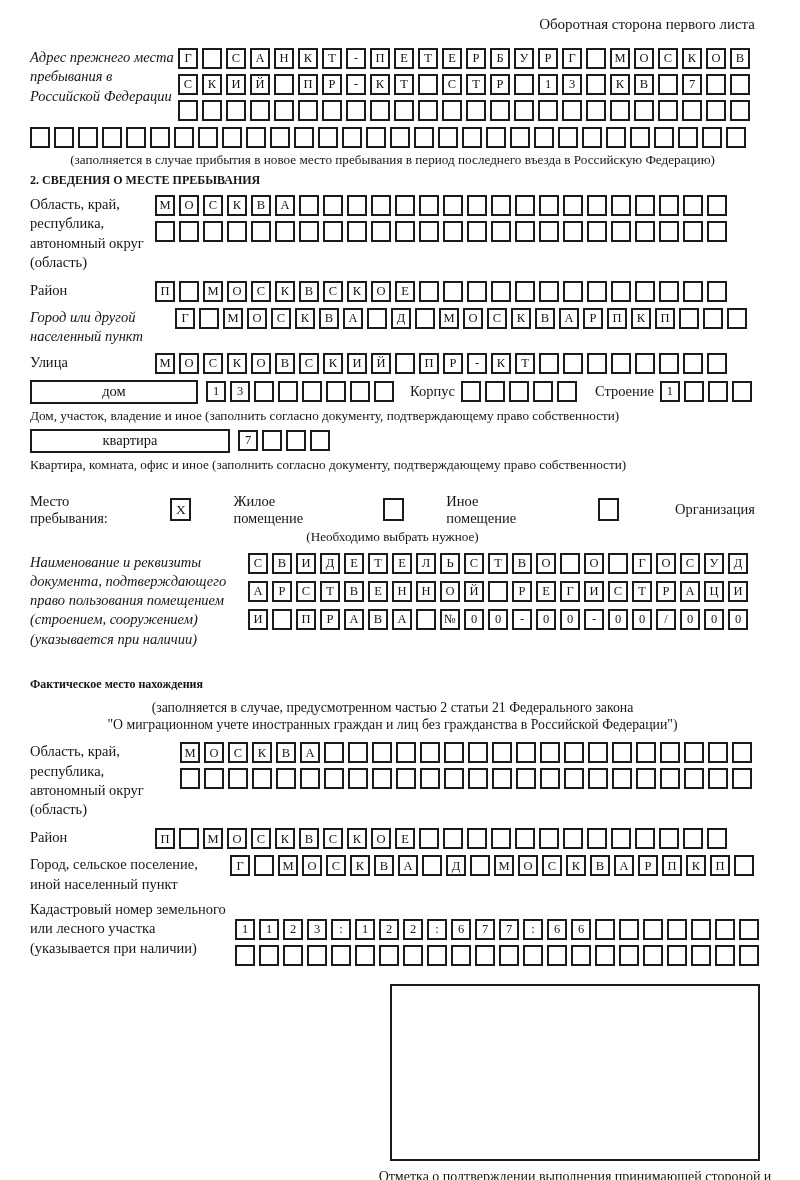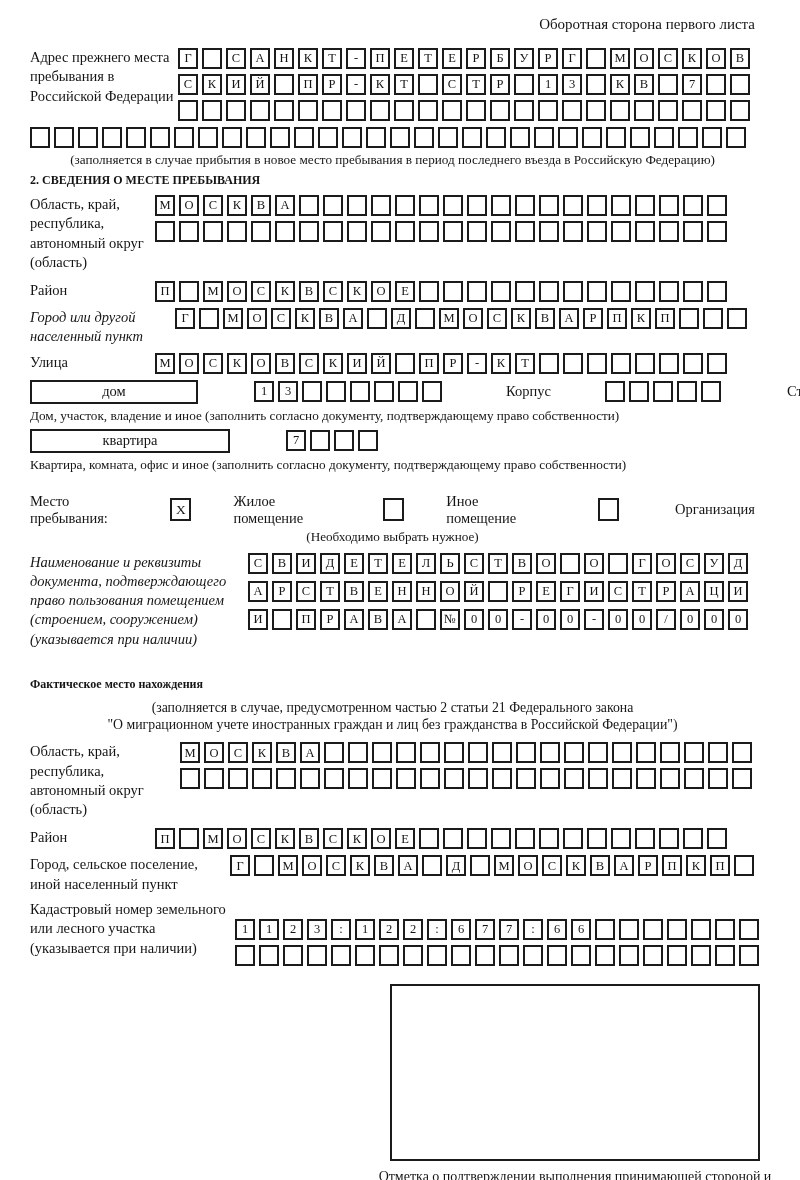--- a/index.html
+++ b/index.html
@@ -19,21 +19,21 @@
   .cellcol>.cells{margin-bottom:5px;}
   .cellcol>.cells:last-child{margin-bottom:0;}
   .fieldrow{display:flex;align-items:flex-start;margin-bottom:6px;}
   .flabel{font-size:14.5px;line-height:1.33;flex:none;padding-top:0px;}
   
   .cap{font-size:13.2px;margin:0 0 5px 0;}
   .cap.center{text-align:center;}
   .h-bold{text-align:left;font-weight:bold;font-size:12px;margin:2px 0 7px 0;}
   .subnote{text-align:center;font-size:13.8px;line-height:1.3;margin:0 0 8px 0;}
   
-  .inline-row{display:flex;align-items:center;margin-bottom:4px;gap:48px;}
+  .inline-row{display:flex;align-items:center;margin-bottom:4px;}
   .widebox{
     border:2px solid #1b1b1b;height:20px;display:flex;align-items:center;
     justify-content:center;font-size:14.5px;background:#fff;flex:none;
   }
   .ilabel{font-size:14.5px;flex:none;}
   
   .cbrow{display:flex;align-items:center;font-size:14.5px;margin:20px 0 2px 0;gap:32px;}
   .cb{
     flex:none;width:17px;height:19px;border:2px solid #1b1b1b;display:flex;
     align-items:center;justify-content:center;font-size:13.5px;background:#fff;
@@ -44,21 +44,21 @@
   .mt19{margin-top:19px;}
 </style>
 </head>
 <body>
 
 <div class="page">
 
   <div class="corner">Оборотная сторона первого листа</div>
 
   <div class="fieldrow">
-    <div class="flabel" style="width:148px;">Адрес прежнего места пребывания в Российской Федерации</div>
+    <div class="flabel" style="width:148px;font-style:italic;">Адрес прежнего места пребывания в Российской Федерации</div>
     <div class="cellcol">
       <div class="cells">
           <span class="cell">Г</span>
           <span class="cell"></span>
           <span class="cell">С</span>
           <span class="cell">А</span>
           <span class="cell">Н</span>
           <span class="cell">К</span>
           <span class="cell">Т</span>
           <span class="cell">-</span>

